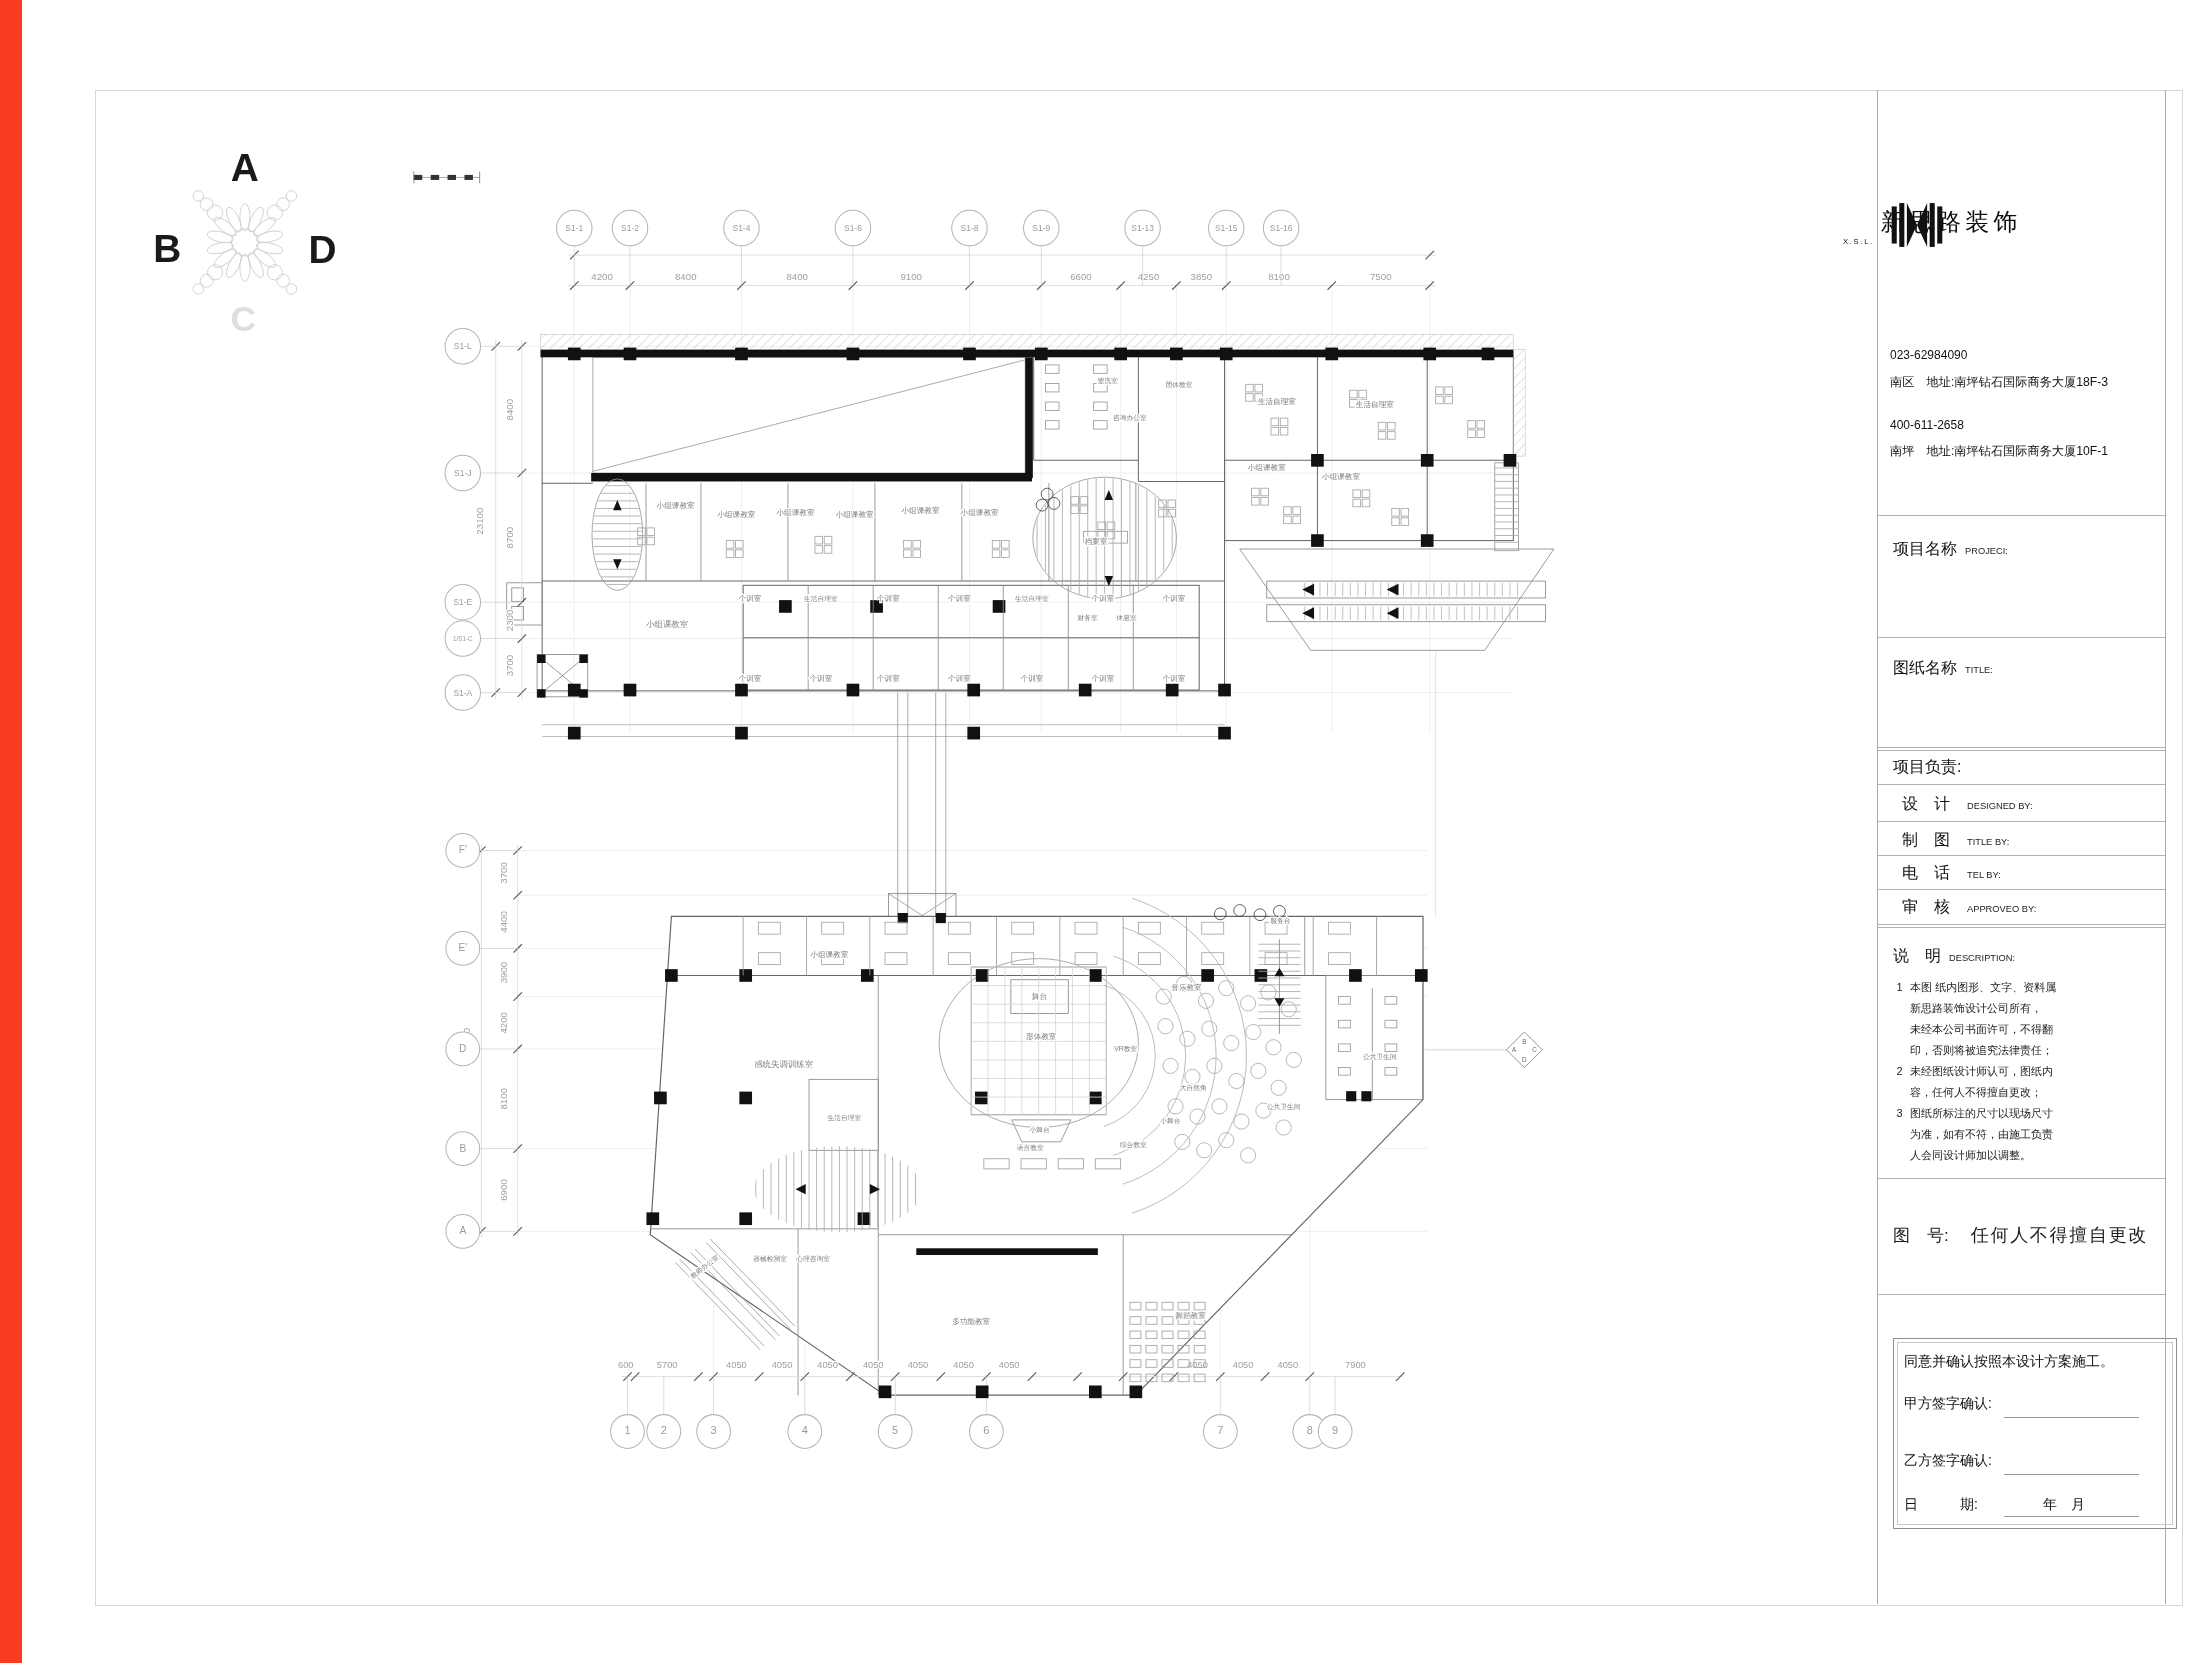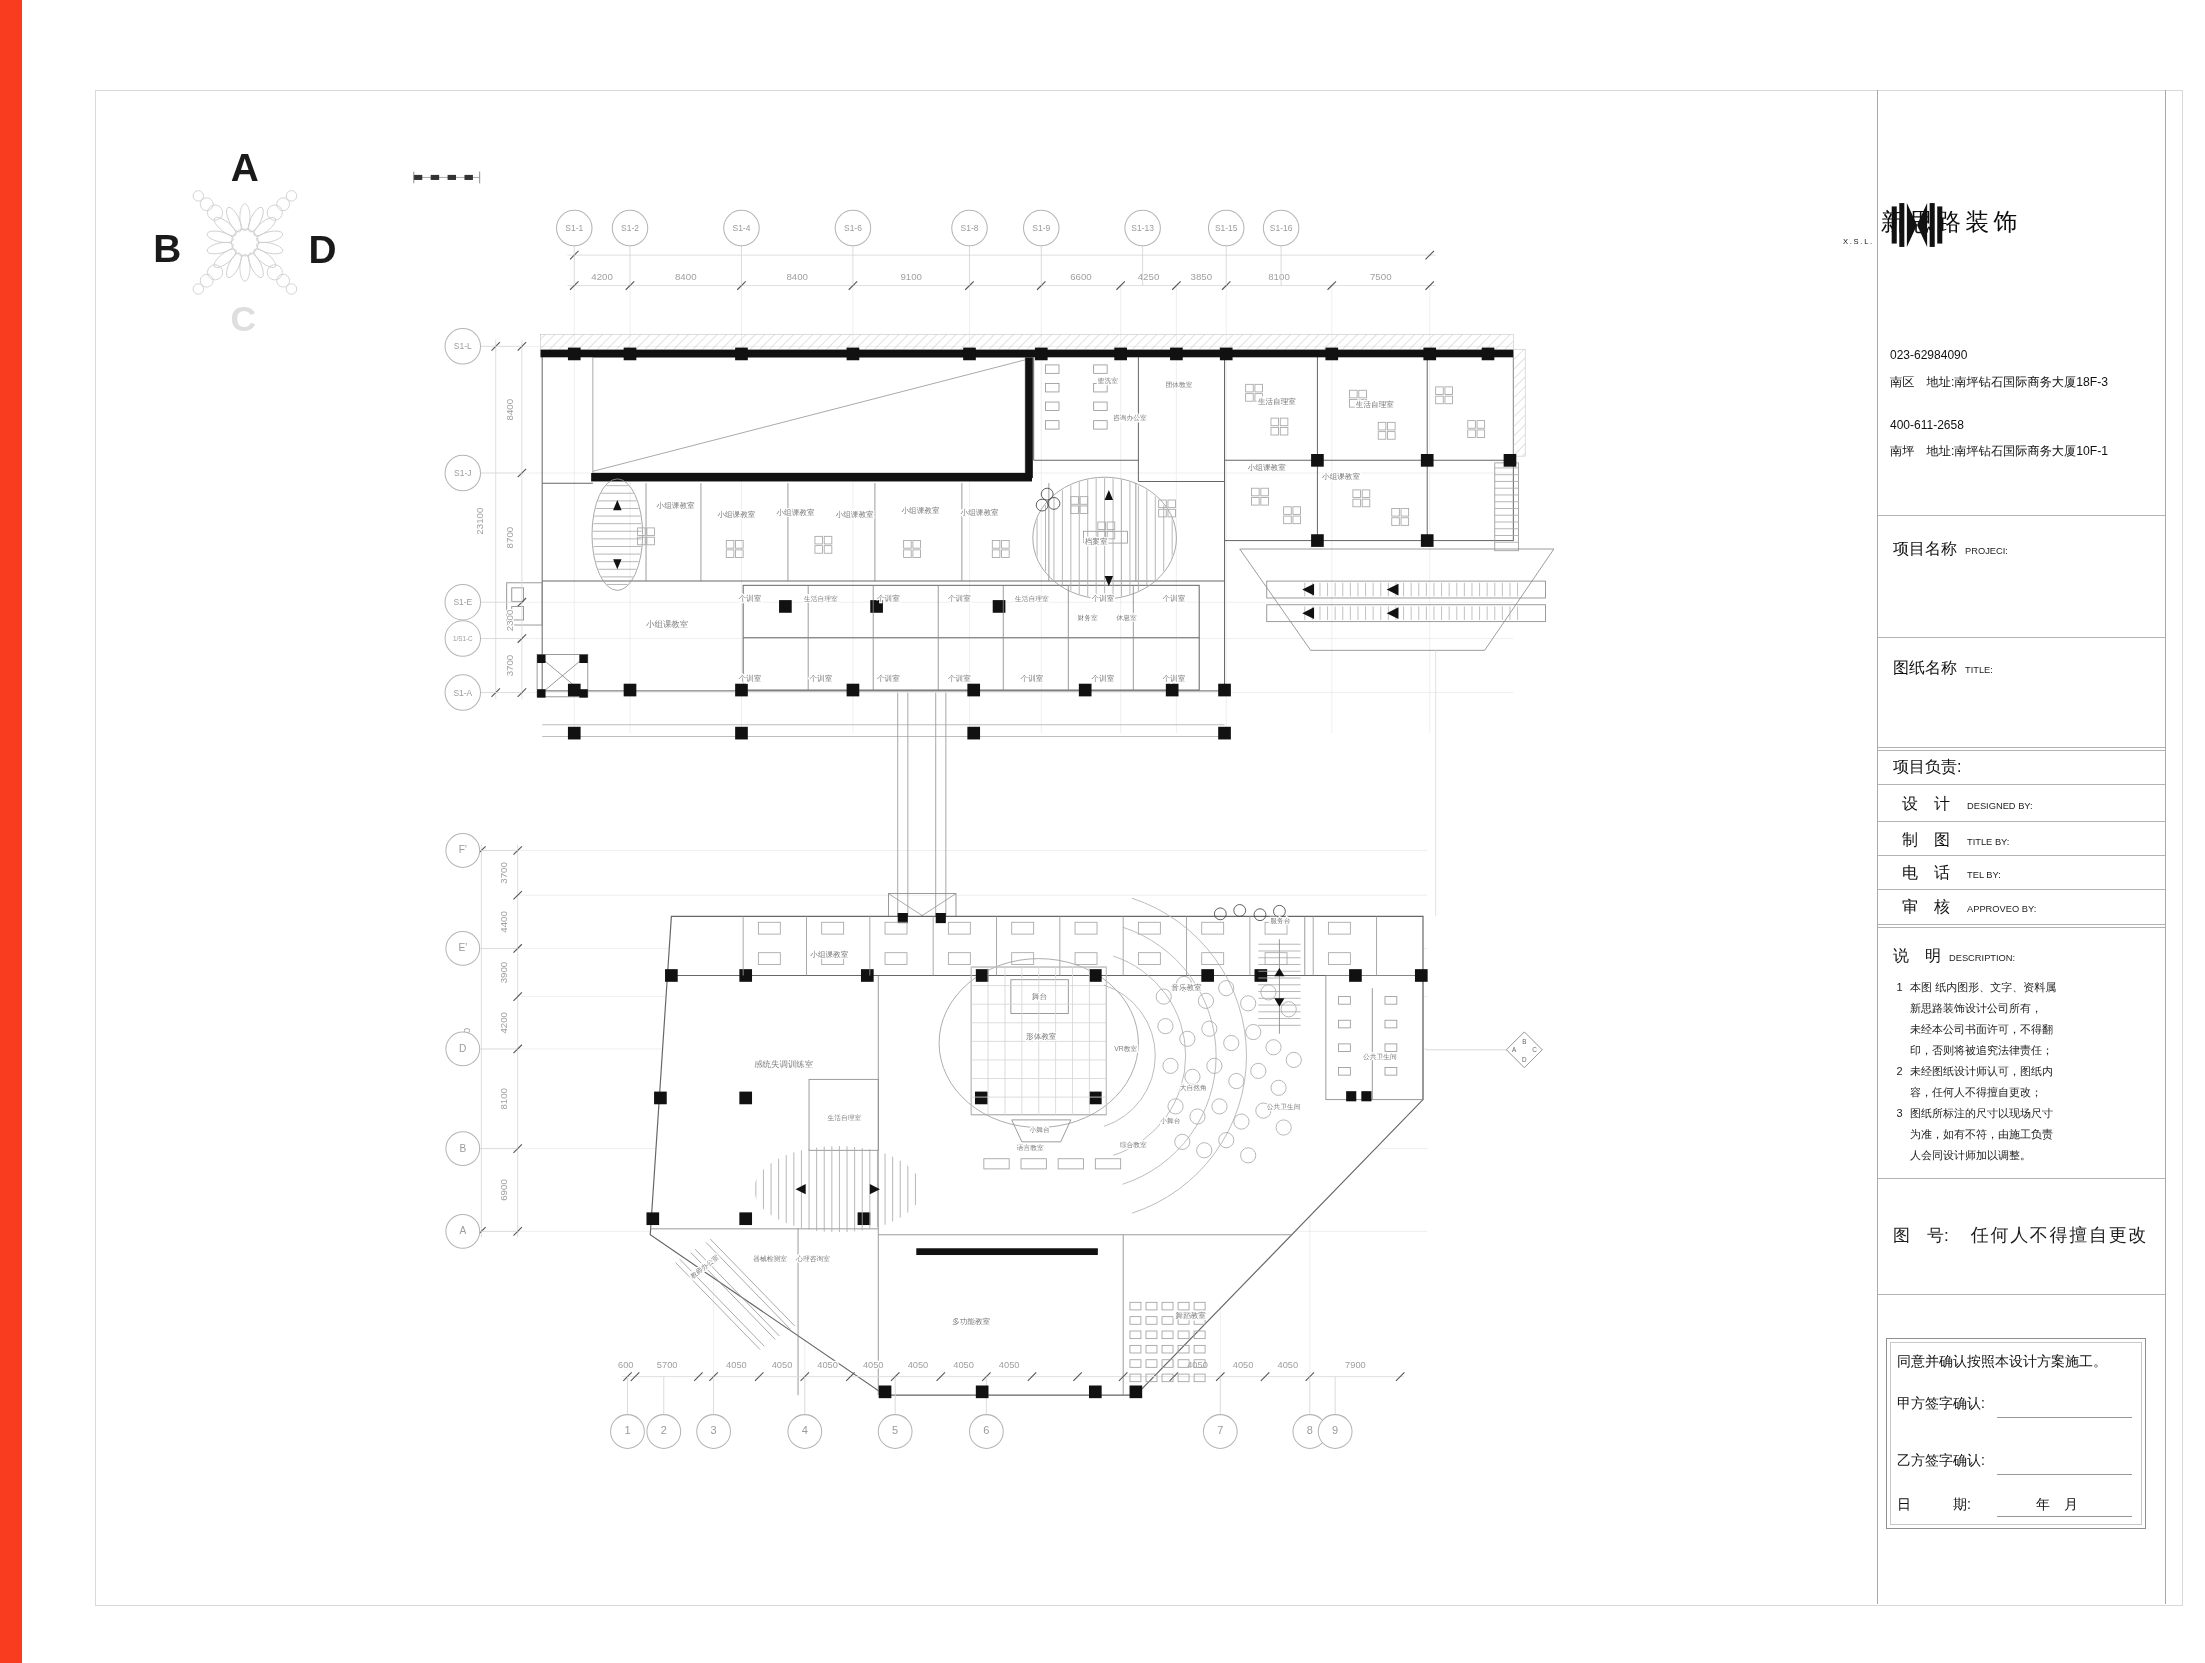--- a/index.html
+++ b/index.html
@@ -17,21 +17,21 @@
   .logo-abbr{font-size:7.6px;letter-spacing:1.7px;color:#111;text-align:center;margin-top:39px;margin-left:-47px;}
   .brand{font-size:24px;font-weight:normal;letter-spacing:4.2px;color:#0d0d0d;}
   .contact{position:absolute;left:12px;width:264px;text-align:left;font-size:12px;color:#111;}
   .addr{position:absolute;left:12px;width:269px;text-align:left;font-size:12.2px;color:#111;}
   .tb-row .cn{font-size:16px;color:#111;display:inline-block;text-align:center;}
   .tb-row .en{font-size:9.3px;color:#222;margin-left:8px;}
   .dnote{position:relative;padding-left:13.5px;font-size:11px;line-height:21px;color:#1c1c1c;}
   .dnote .no{position:absolute;left:0;}
   .figrow .lbl{font-size:17px;}
   .figrow .val{font-size:18px;margin-left:22px;letter-spacing:1.7px;}
-  .sigbox{position:absolute;left:8px;top:1248px;width:258px;height:189px;border:0.8px solid #8f8f8f;}
+  .sigbox{position:absolute;left:15px;top:1248px;width:258px;height:189px;border:0.8px solid #8f8f8f;padding-left:24px;}
   .sigbox .inner{position:absolute;left:3.4px;top:3.4px;right:3.4px;bottom:3.4px;border:0.8px solid #c9c9c9;}
   .sigbox .line{position:absolute;left:10px;font-size:14px;color:#111;white-space:nowrap;}
   .sigbox .ul{position:absolute;height:0;border-bottom:0.8px solid #999;}
 </style>
 </head>
 <body>
 
 <div class="stage">
   <div class="red-strip"></div>
   <div class="sheet"></div>

